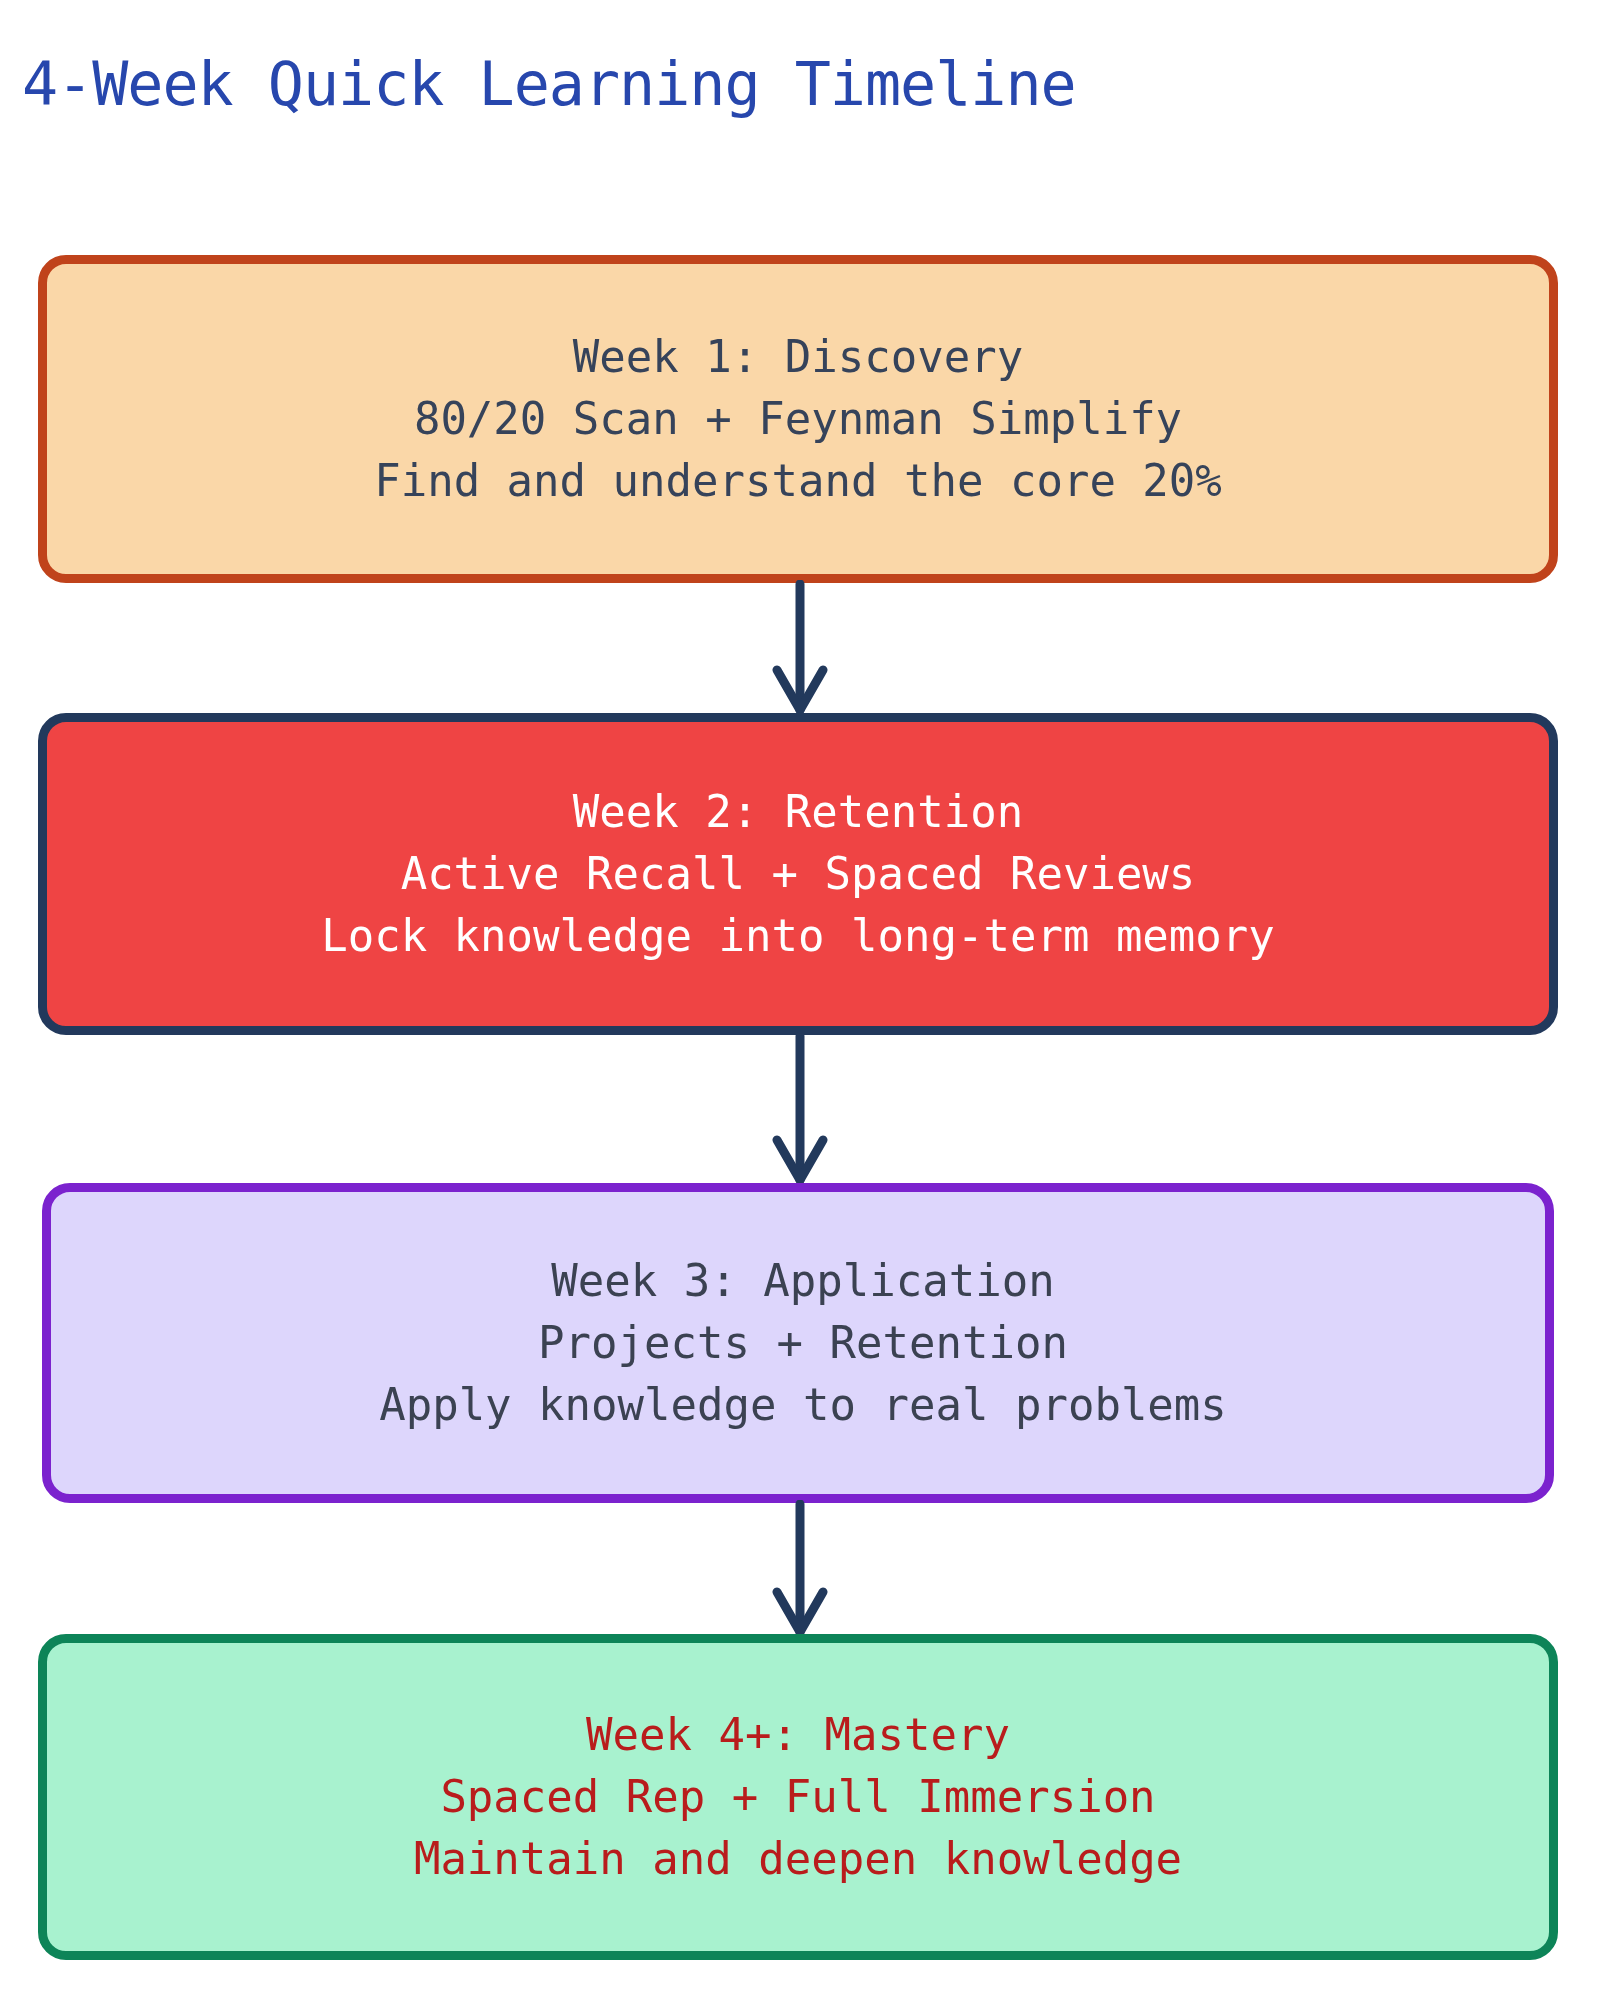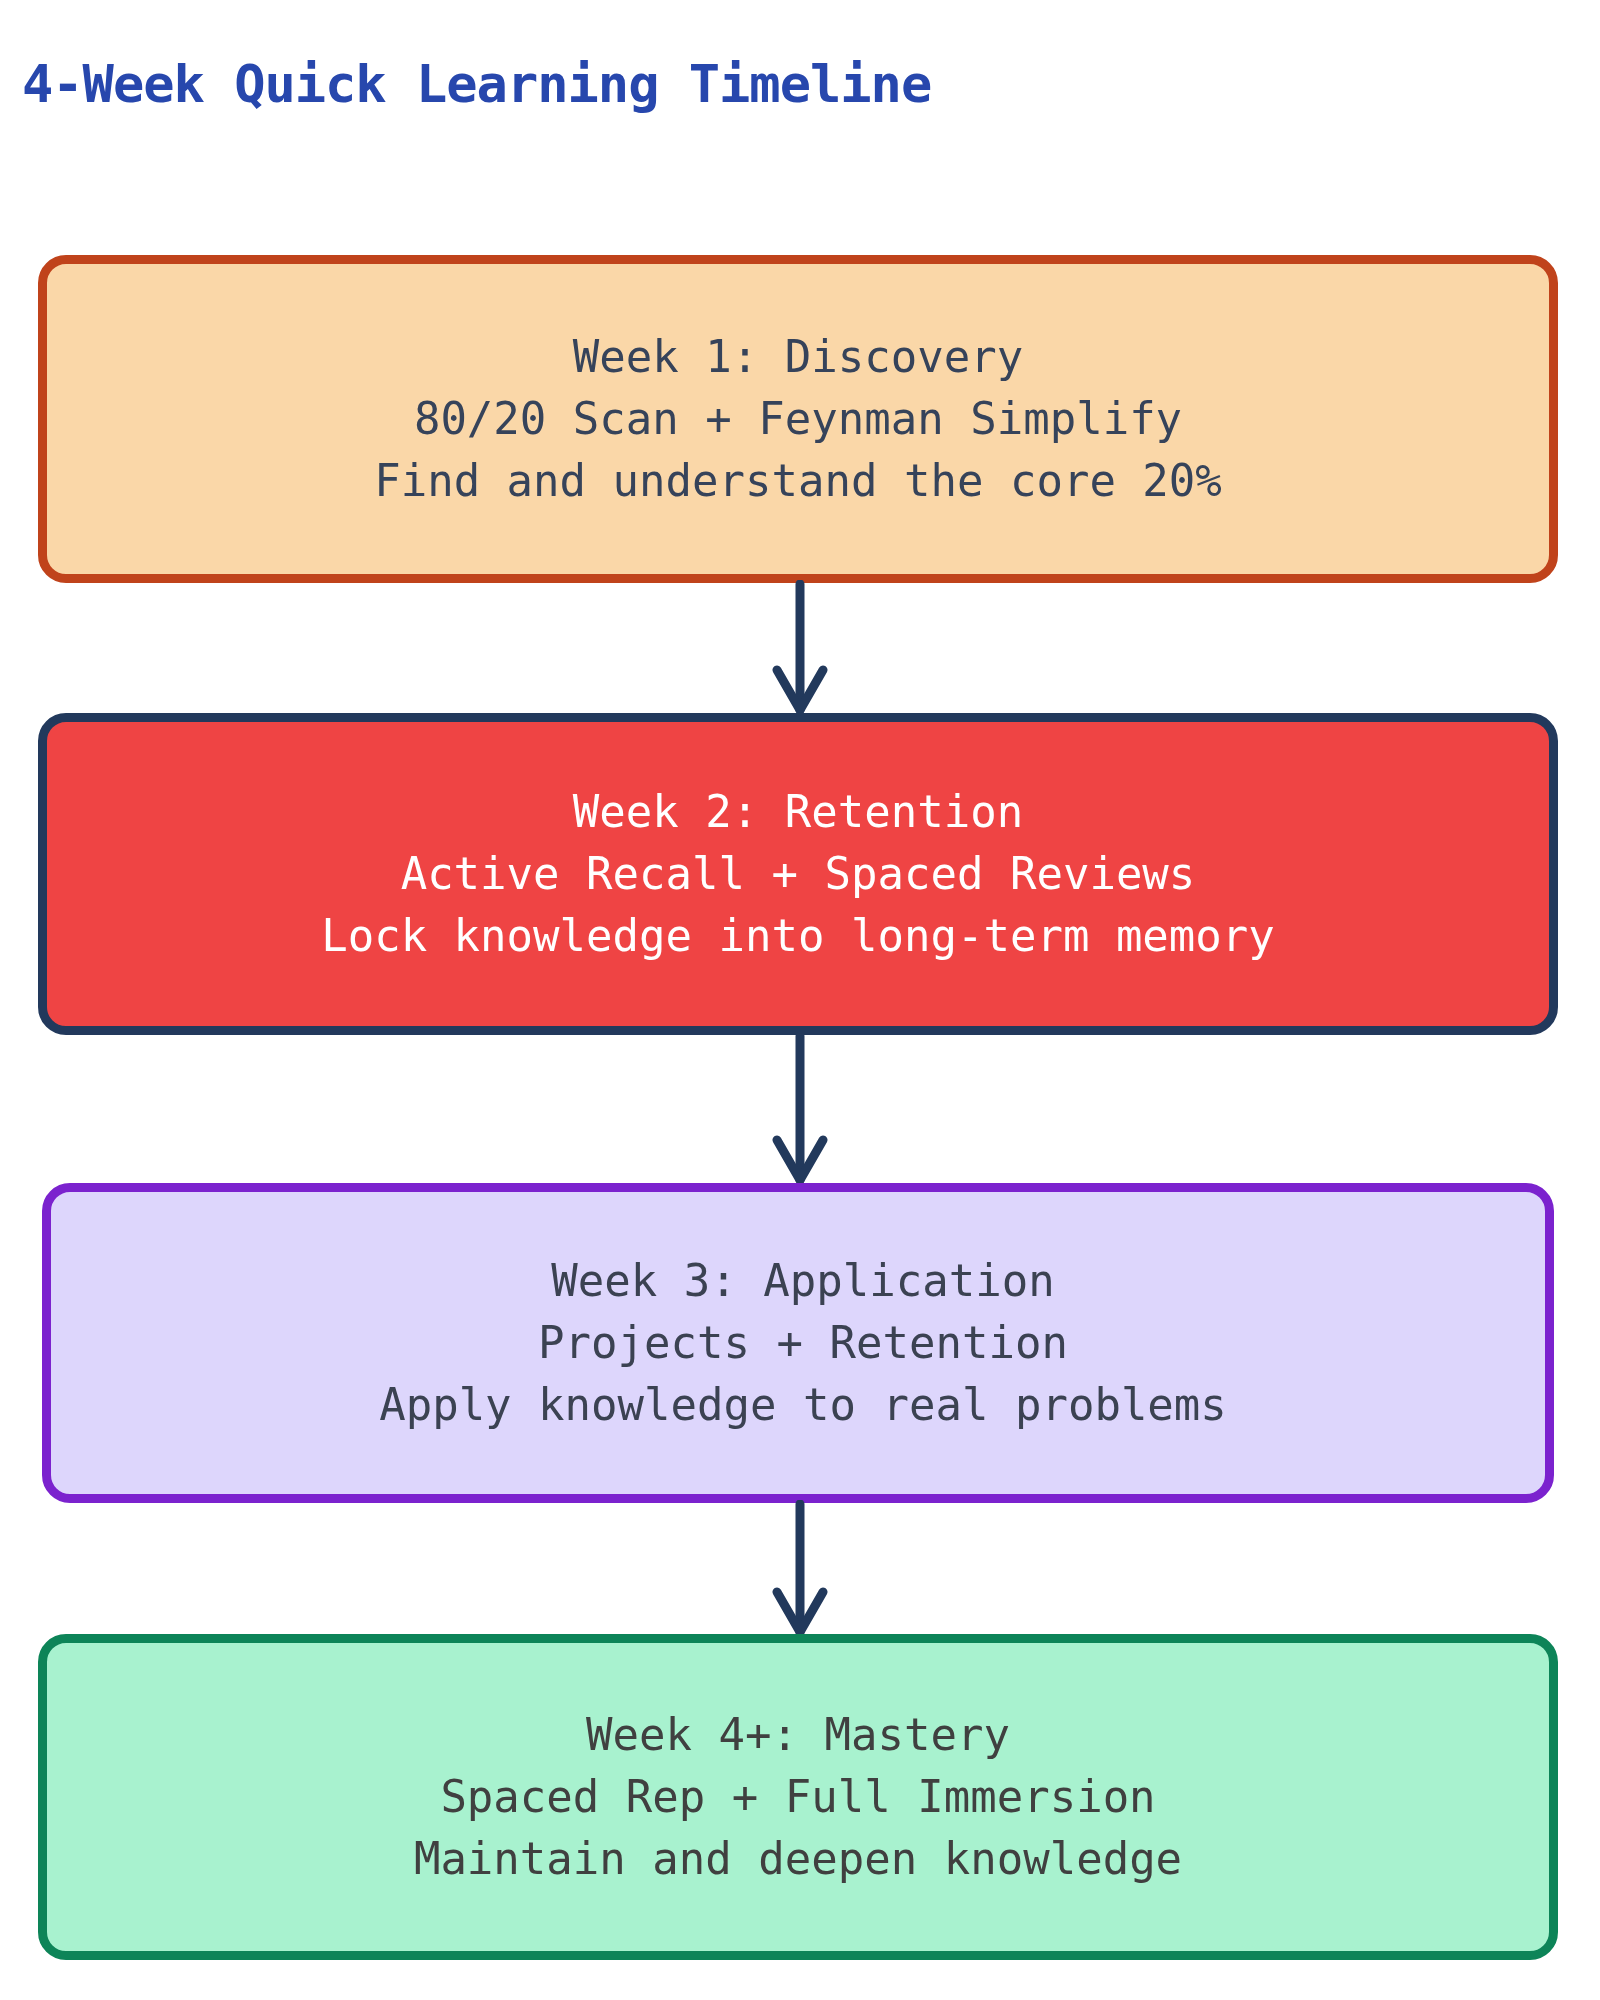--- a/index.html
+++ b/index.html
@@ -23,22 +23,22 @@
 
   
   #diagram-title {
     position: absolute;
     left: 22px;
     top: 24px;
     width: 1560px;
     height: 120px;
     line-height: 120px;
     font-family: "DejaVu Sans Mono", "Liberation Mono", monospace;
-    font-size: 52px;
-    font-weight: 700;
+    font-size: 60px;
+    font-weight: 400;
     letter-spacing: -1px;
     color: #2747ad;
     white-space: nowrap;
     text-align: left;
   }
 
   
   .node {
     position: absolute;
     box-sizing: border-box;
@@ -86,21 +86,21 @@
     border-color: #7b22ce;
   }
   #node-week3 .line { color: #3b4252; margin-left: 10px; }
 
   #node-week4 {
     left: 38px;  top: 1634px;
     width: 1520px; height: 326px;
     background: #a8f2cf;
     border-color: #0d8458;
   }
-  #node-week4 .line { color: #404040; }
+  #node-week4 .line { color: #b91c1c; }
 
   
   .arrow-svg {
     position: absolute;
     left: 750px;
     width: 100px;
   }
   #arrow-1 { top: 580px;  height: 136px; }
   #arrow-2 { top: 1032px; height: 154px; }
   #arrow-3 { top: 1500px; height: 138px; }

